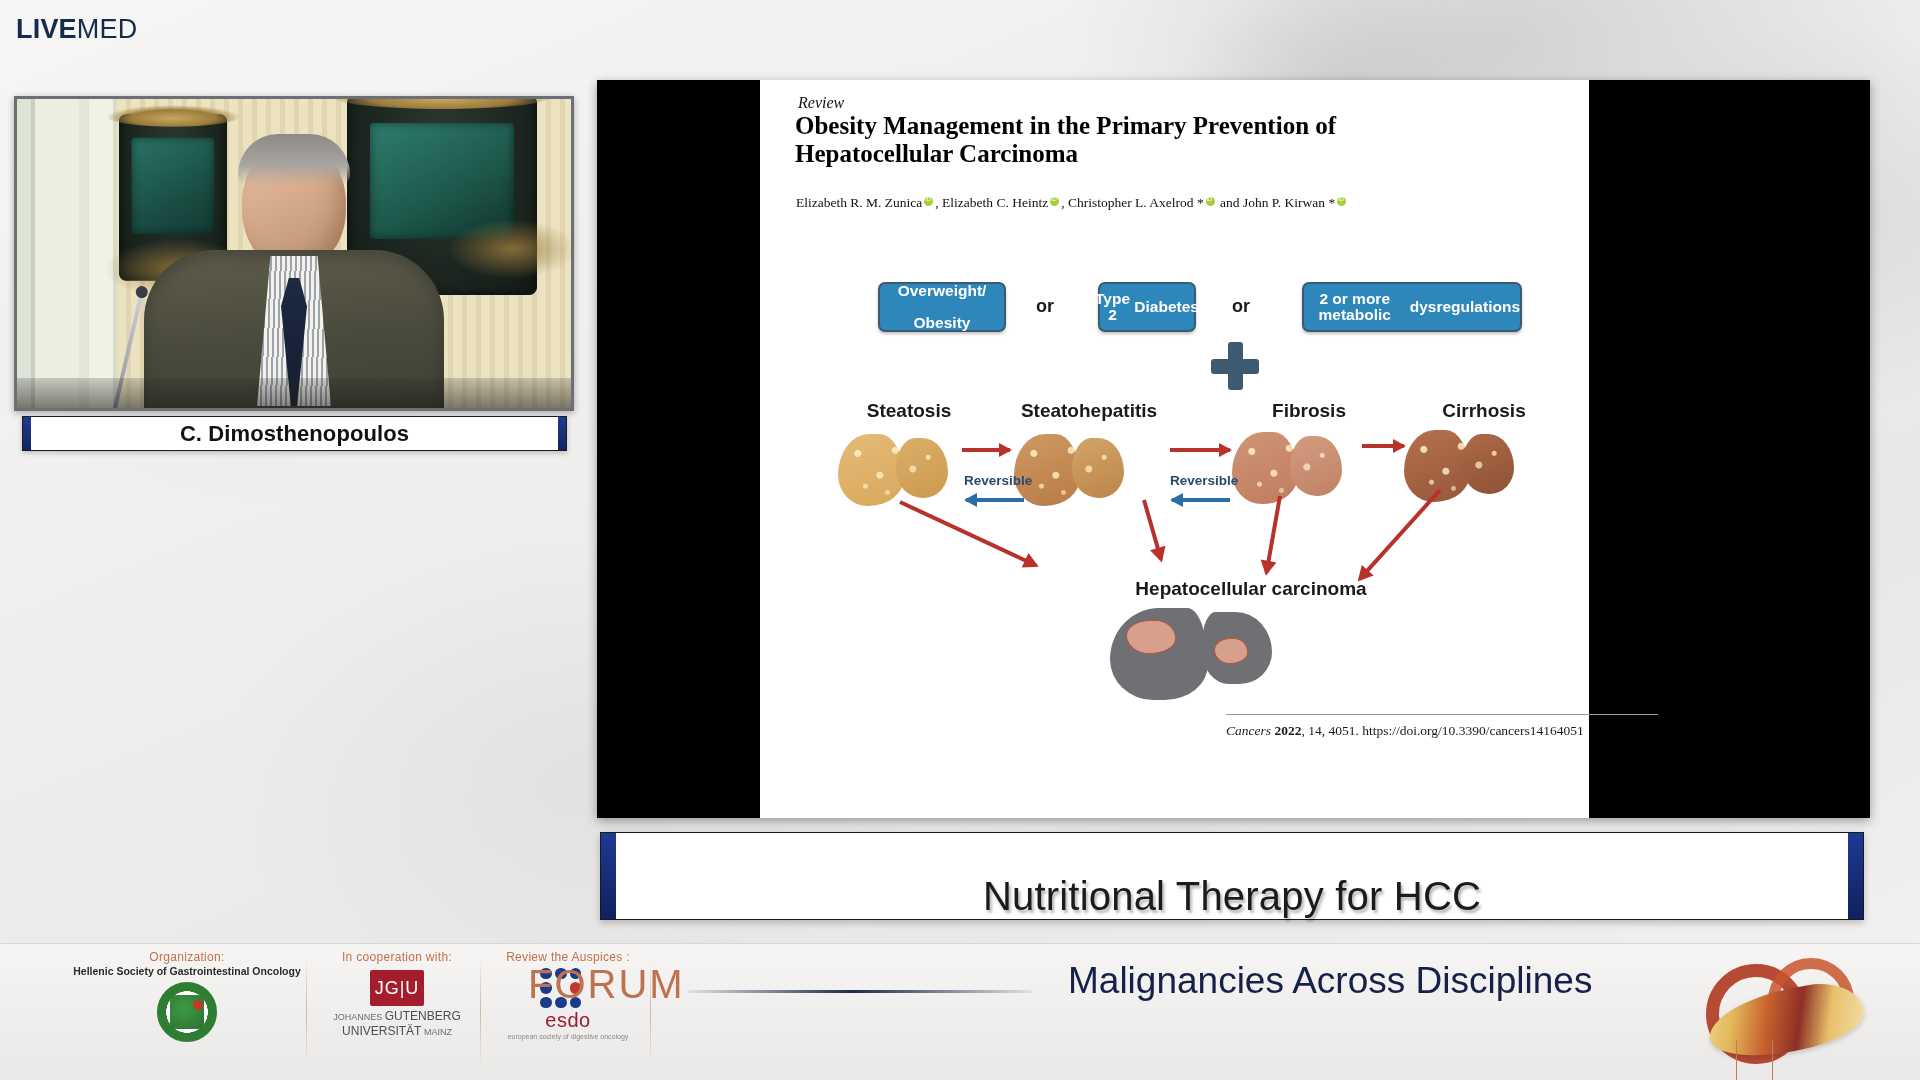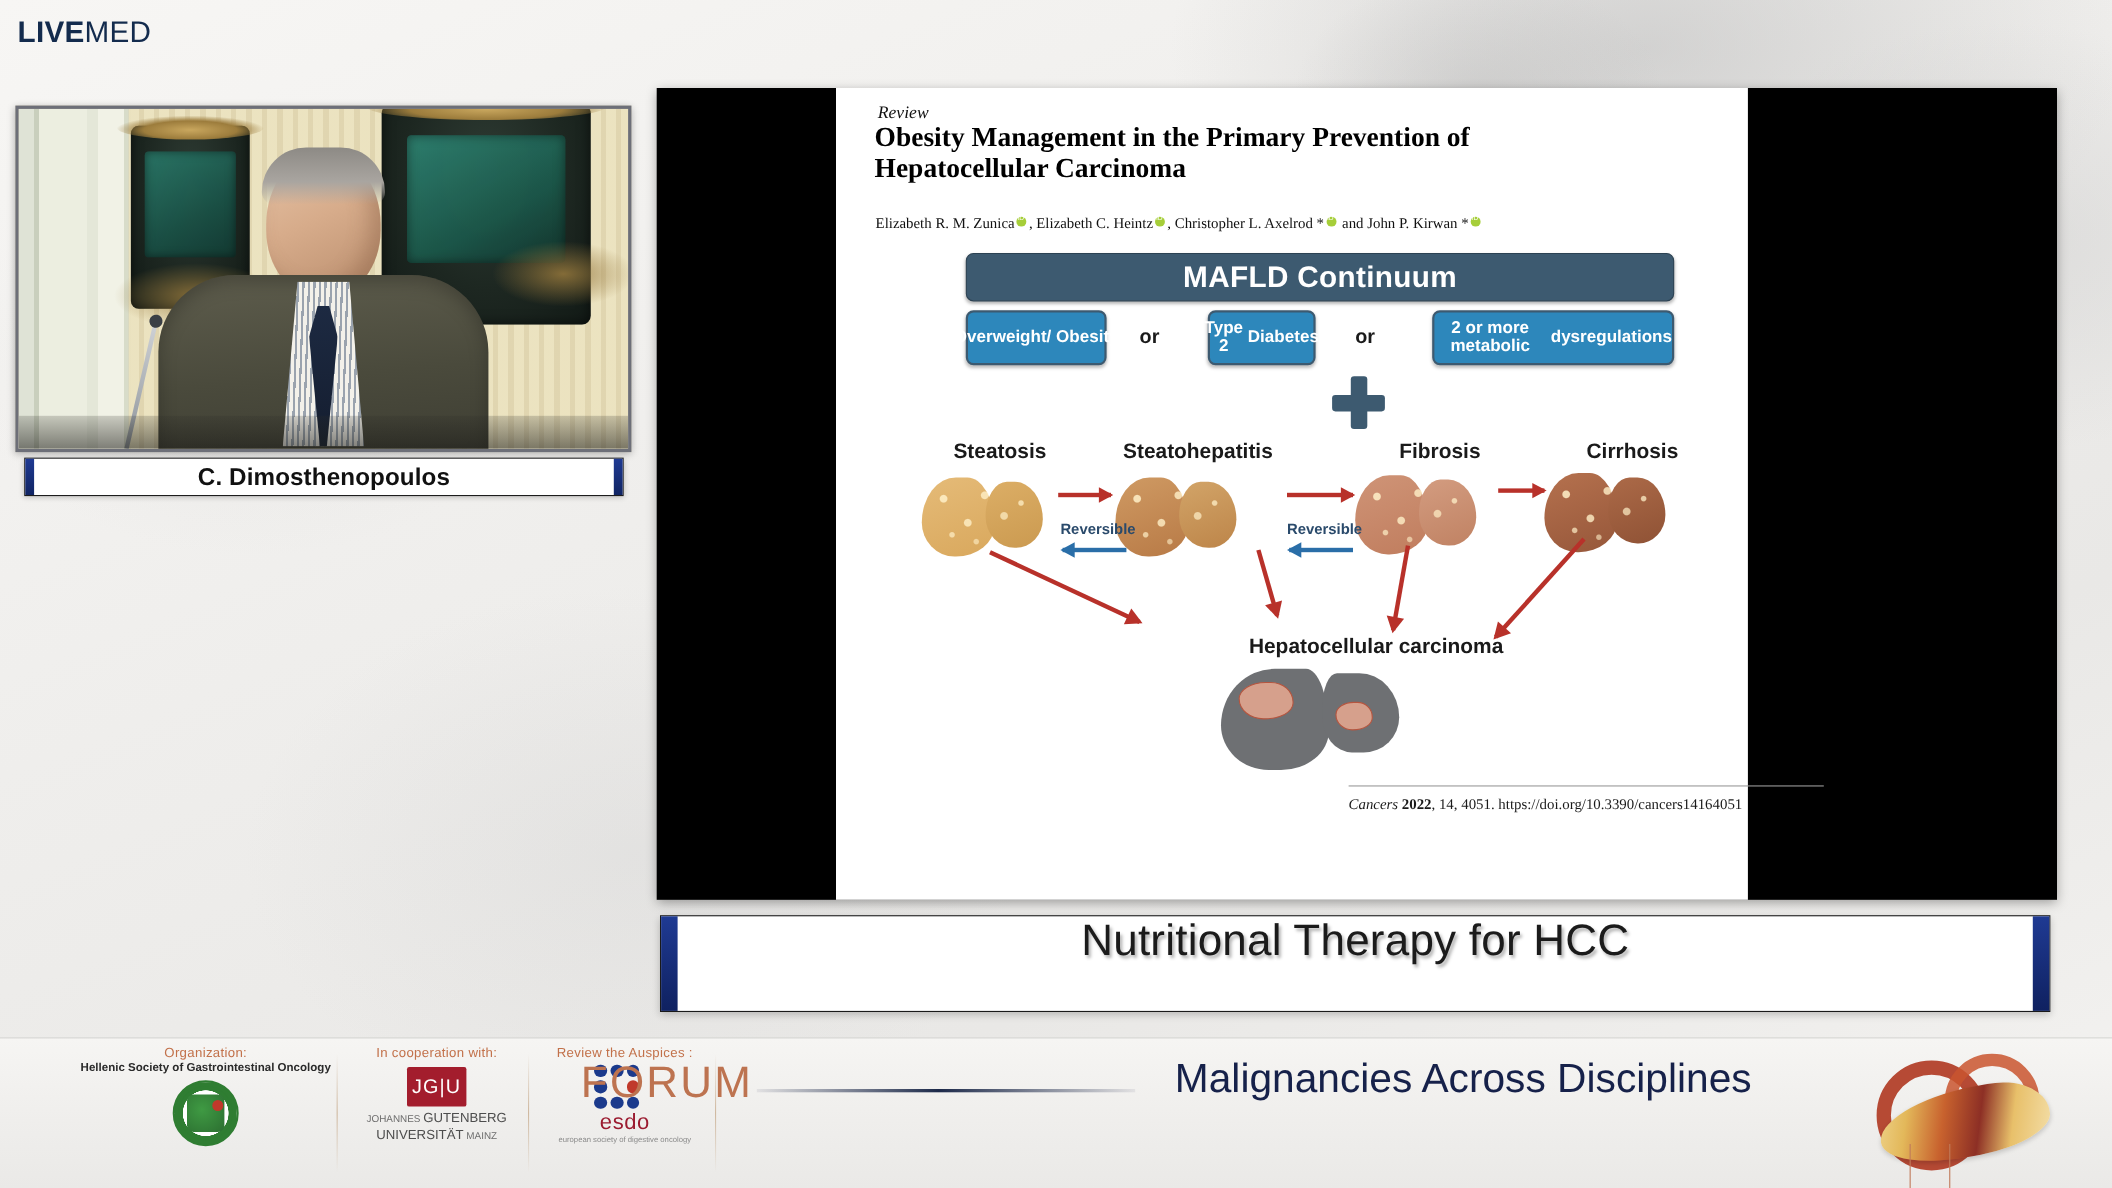--- a/index.html
+++ b/index.html
@@ -207,21 +207,21 @@
   }
   .crit-row{
     position:absolute; left:0; top:52px; width:872px; height:50px;
   }
   .crit{
     position:absolute; background:#2d87bb; border:2px solid #3d5a70;
     border-radius:7px; display:flex; align-items:center; justify-content:center;
     text-align:center; color:#fff; font-weight:bold; line-height:1.05;
     box-shadow:0 2px 3px rgba(0,0,0,.25); font-size:15.5px;
   }
-  .crit.c1{ left:64px; top:0; width:128px; height:50px; }
+  .crit.c1{ left:64px; top:0; width:128px; height:50px;flex-direction:column; }
   .crit.c2{ left:284px; top:0; width:98px; height:50px; }
   .crit.c3{ left:488px; top:0; width:220px; height:50px; }
   .or{
     position:absolute; font-size:18px; font-weight:bold; color:#1a1a1a; top:14px;
   }
   .or.o1{ left:222px; }
   .or.o2{ left:418px; }
 
   .plus{
     position:absolute; left:397px; top:112px; width:48px; height:48px;
@@ -348,21 +348,21 @@
     white-space:nowrap;
   }
   .citation i{ font-style:italic; }
   .citation b{ font-weight:bold; }
 
   
   .title-banner{
     position:absolute; left:600px; top:832px; width:1264px; height:88px;
     background:#fff; border:1px solid #1a1a1a;
     box-shadow:0 3px 7px rgba(0,0,0,.22);
-    display:flex; align-items:flex-start; justify-content:center; z-index:5;
+    display:flex; align-items:flex-end; justify-content:center; z-index:5;
   }
   .title-banner::before, .title-banner::after{
     content:""; position:absolute; top:0; bottom:0; width:15px;
     background:linear-gradient(180deg,#1f3a93,#0f2160);
   }
   .title-banner::before{ left:0; }
   .title-banner::after{ right:0; }
   .title-banner span{
     font-size:40px; color:#1b1b1b; font-weight:400;
     letter-spacing:.2px;
@@ -523,23 +523,20 @@
       <div>Obesity Management in the Primary Prevention of</div>
       <div>Hepatocellular Carcinoma</div>
     </div>
 
     <div class="sl-authors">
       <span>Elizabeth R. M. Zunica</span><span class="orcid"></span><span>, Elizabeth C. Heintz</span><span class="orcid"></span><span>, Christopher L. Axelrod *</span><span class="orcid"></span><span> and John P. Kirwan *</span><span class="orcid"></span>
     </div>
 
     <div class="diagram">
 
-      <div class="mafld-header">
-        <span>MAFLD Continuum</span>
-      </div>
 
       <div class="crit-row">
         <div class="crit c1">
           <span>Overweight/</span>&nbsp;
           <span>Obesity</span>
         </div>
         <div class="or o1">or</div>
         <div class="crit c2">
           <span>Type 2</span>&nbsp;
           <span>Diabetes</span>

